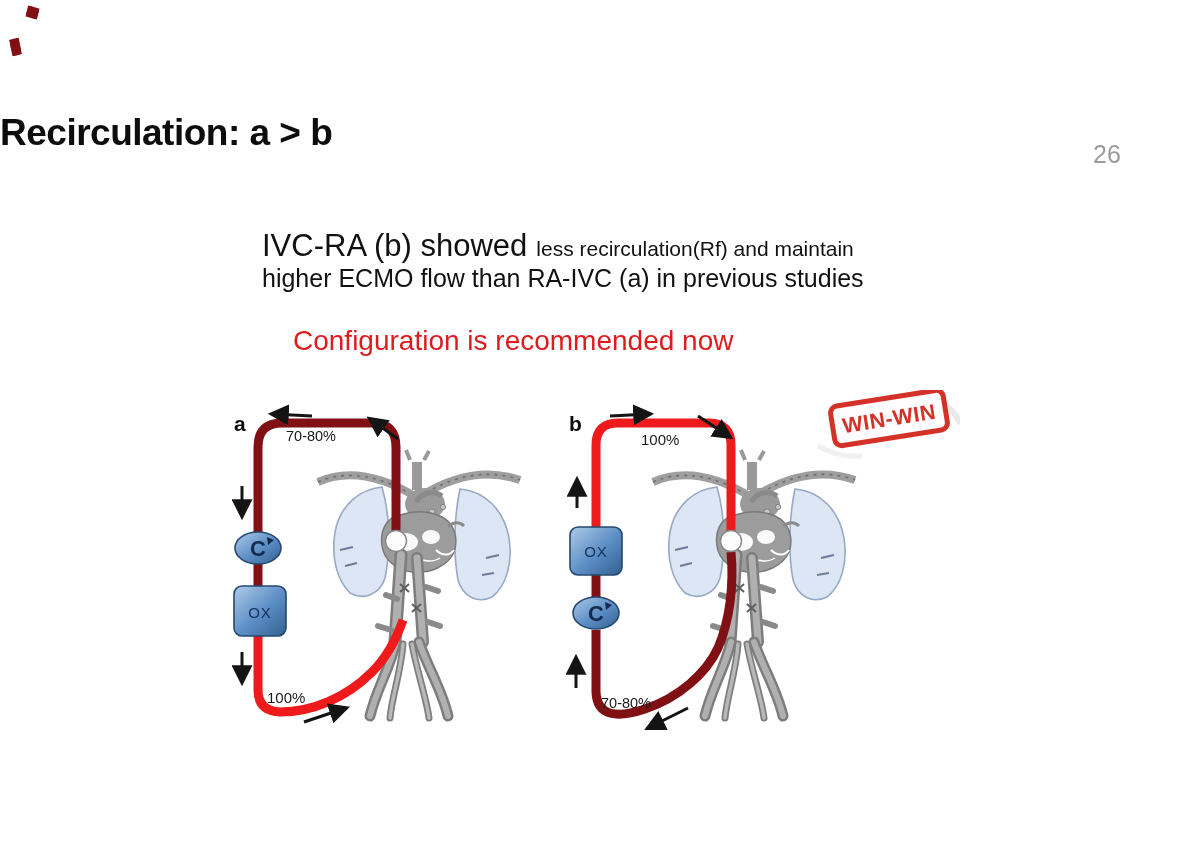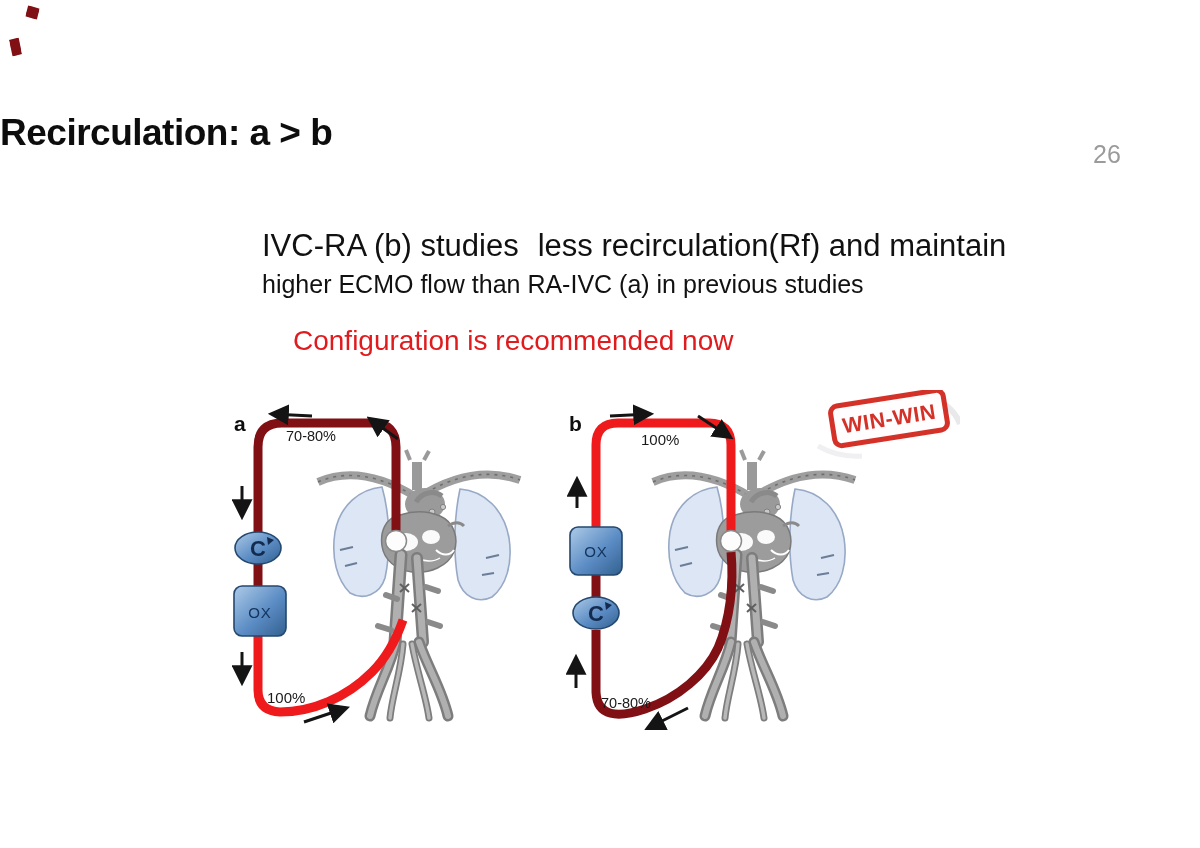--- a/index.html
+++ b/index.html
@@ -16,41 +16,41 @@
     position:absolute;left:0;top:112px;width:1200px;text-align:left;
     font-size:37px;font-weight:bold;color:#0d0d0d;letter-spacing:-0.5px;
   }
   .page-number{
     position:absolute;left:1093px;top:140px;font-size:25px;
     color:var(--page-number-gray,#9b9b9b);
   }
   .body-text{position:absolute;left:262px;top:228px;color:#111;}
   .body-line1{white-space:nowrap;}
   .body-lead{font-size:31px;}
-  .body-rest{font-size:31px;margin-left:19px;}
-  .body-line2{font-size:25px;margin-top:6px;white-space:nowrap;}
+  .body-rest{font-size:21px;margin-left:9px;}
+  .body-line2{font-size:25px;white-space:nowrap;}
   .highlight-line{
     position:absolute;left:293px;top:325px;font-size:28px;
     color:var(--highlight-red,#e01b1e);white-space:nowrap;
   }
   .figure-wrap{position:absolute;left:220px;top:390px;width:740px;height:360px;}
   svg text{font-family:"Liberation Sans", sans-serif;}
 </style>
 </head>
 <body>
 
 <div class="corner-mark" id="corner-mark-1"></div>
 <div class="corner-mark" id="corner-mark-2"></div>
 
 <div class="slide-title">Recirculation: a &gt; b</div>
 <div class="page-number">26</div>
 
 <div class="body-text">
   <div class="body-line1">
-    <span class="body-lead">IVC-RA (b) studies</span><span class="body-rest">less recirculation(Rf) and maintain</span>
+    <span class="body-lead">IVC-RA (b) showed</span><span class="body-rest">less recirculation(Rf) and maintain</span>
   </div>
   <div class="body-line2">higher ECMO flow than RA-IVC (a) in previous studies</div>
 </div>
 
 <div class="highlight-line">Configuration is recommended now</div>
 
 <div class="figure-wrap">
 <svg width="740" height="360" viewBox="0 0 740 360">
   <defs>
     <marker id="ah" viewBox="0 0 10 10" refX="8" refY="5" markerWidth="7" markerHeight="7" orient="auto-start-reverse">

